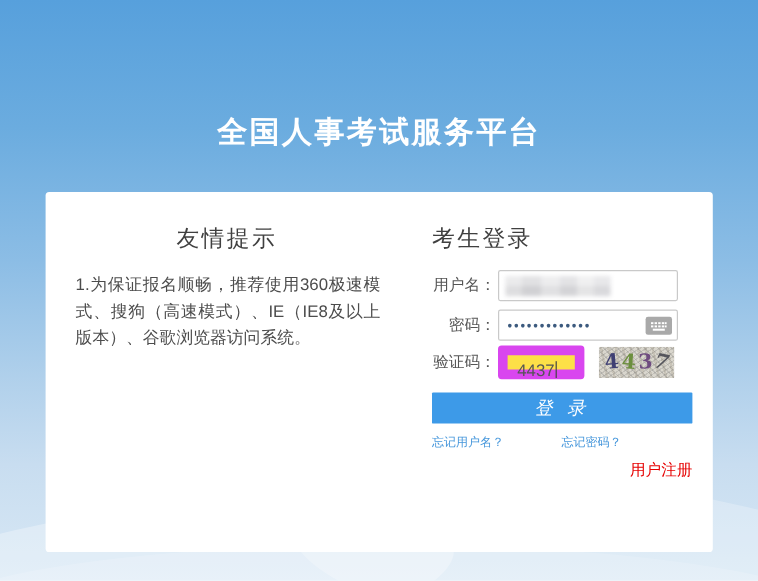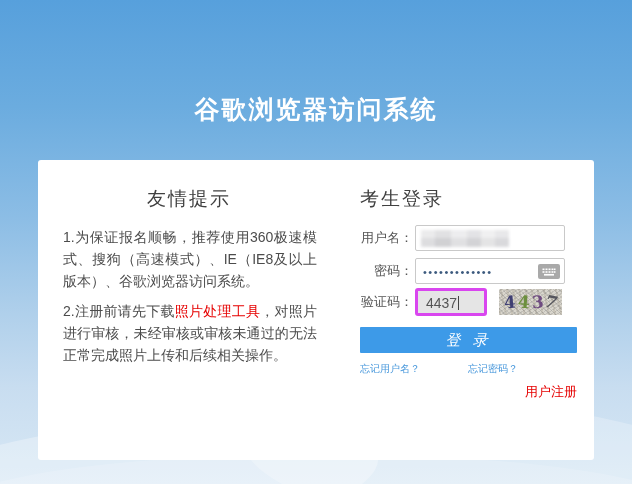--- a/index.html
+++ b/index.html
@@ -61,21 +61,21 @@
   }
   .dots{
     position:absolute; left:7px; top:7px; font-size:11px; letter-spacing:1.5px; color:#3c5a7e;
   }
   .kb-icon{
     position:absolute; right:4px; top:5px; width:22px; height:15px; background:#a9a9a9; border-radius:2px;
     display:flex; align-items:center; justify-content:center;
   }
   .kb-icon svg{ display:block; }
   .captcha-box{
-    position:relative; width:72px; height:28px; border:3px solid #d946ef; border-radius:3px; background:#e5e5e5;
+    position:relative; width:72px; height:28px; border:8px solid #d946ef; border-radius:3px; background:#fde047;
   }
   .captcha-text{
     position:absolute; left:8px; top:4px; font-size:14px; color:#555;
   }
   .caret{
     display:inline-block; width:1px; height:14px; background:#444; vertical-align:-2px; margin-left:1px;
   }
   .captcha-img{
     width:63px; height:26px; margin-left:12px; position:relative; overflow:hidden; border-radius:1px;
     background-color:#d9d6cd;
@@ -107,27 +107,26 @@
   }
 </style>
 </head>
 <body>
 
 <div class="stage">
   <div class="wave w3"></div>
   <div class="wave w1"></div>
   <div class="wave w2"></div>
 
-  <div class="site-title">谷歌浏览器访问系统</div>
+  <div class="site-title">全国人事考试服务平台</div>
 
   <div class="card">
 
     <div class="tips-heading">友情提示</div>
     <p class="tips-p p1">1.为保证报名顺畅，推荐使用360极速模式、搜狗（高速模式）、IE（IE8及以上版本）、谷歌浏览器访问系统。</p>
-    <p class="tips-p p2"><span>2.注册前请先下载</span><a class="red-link">照片处理工具</a><span>，对照片进行审核，未经审核或审核未通过的无法正常完成照片上传和后续相关操作。</span></p>
 
     <div class="login-heading">考生登录</div>
 
     <div class="form-row r-user">
       <span class="form-label">用户名：</span>
       <div class="input-box">
         <div class="mosaic"></div>
       </div>
     </div>
 

